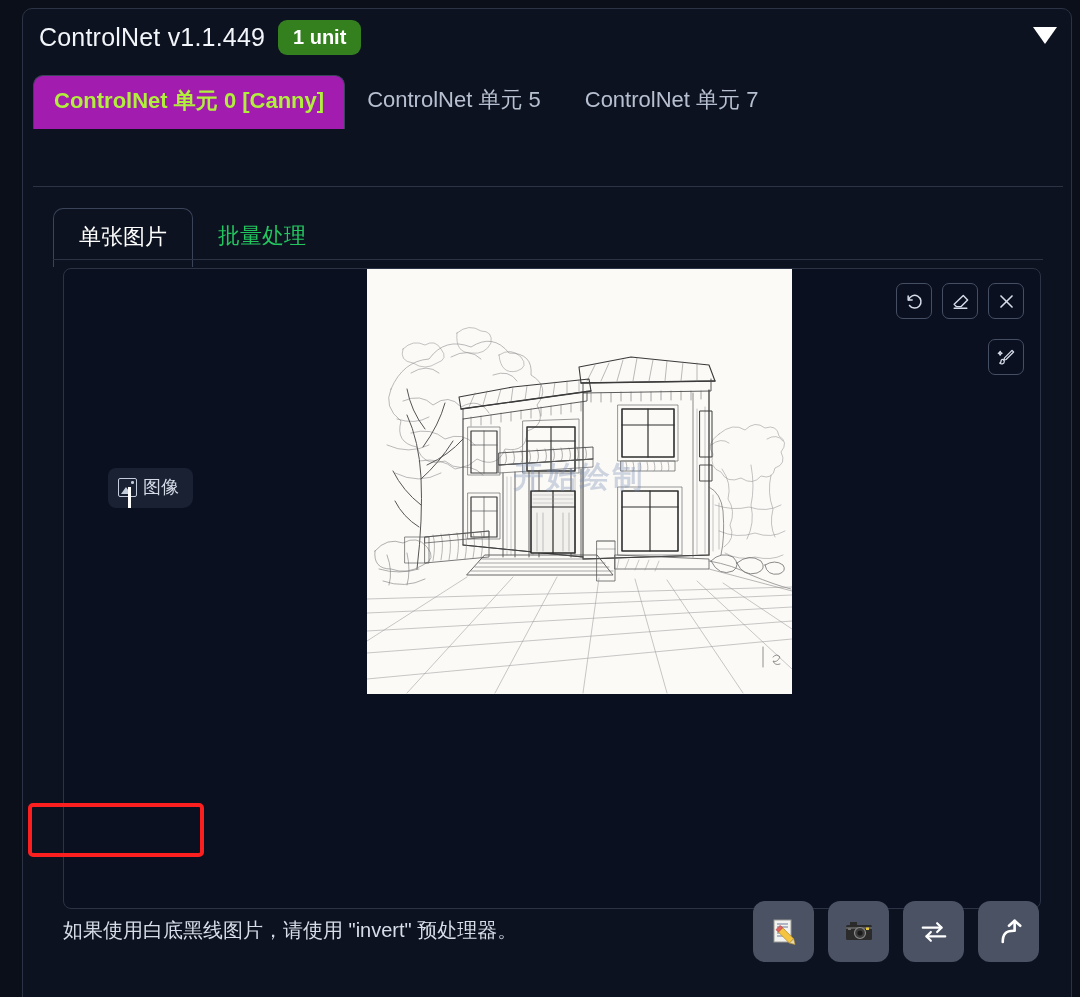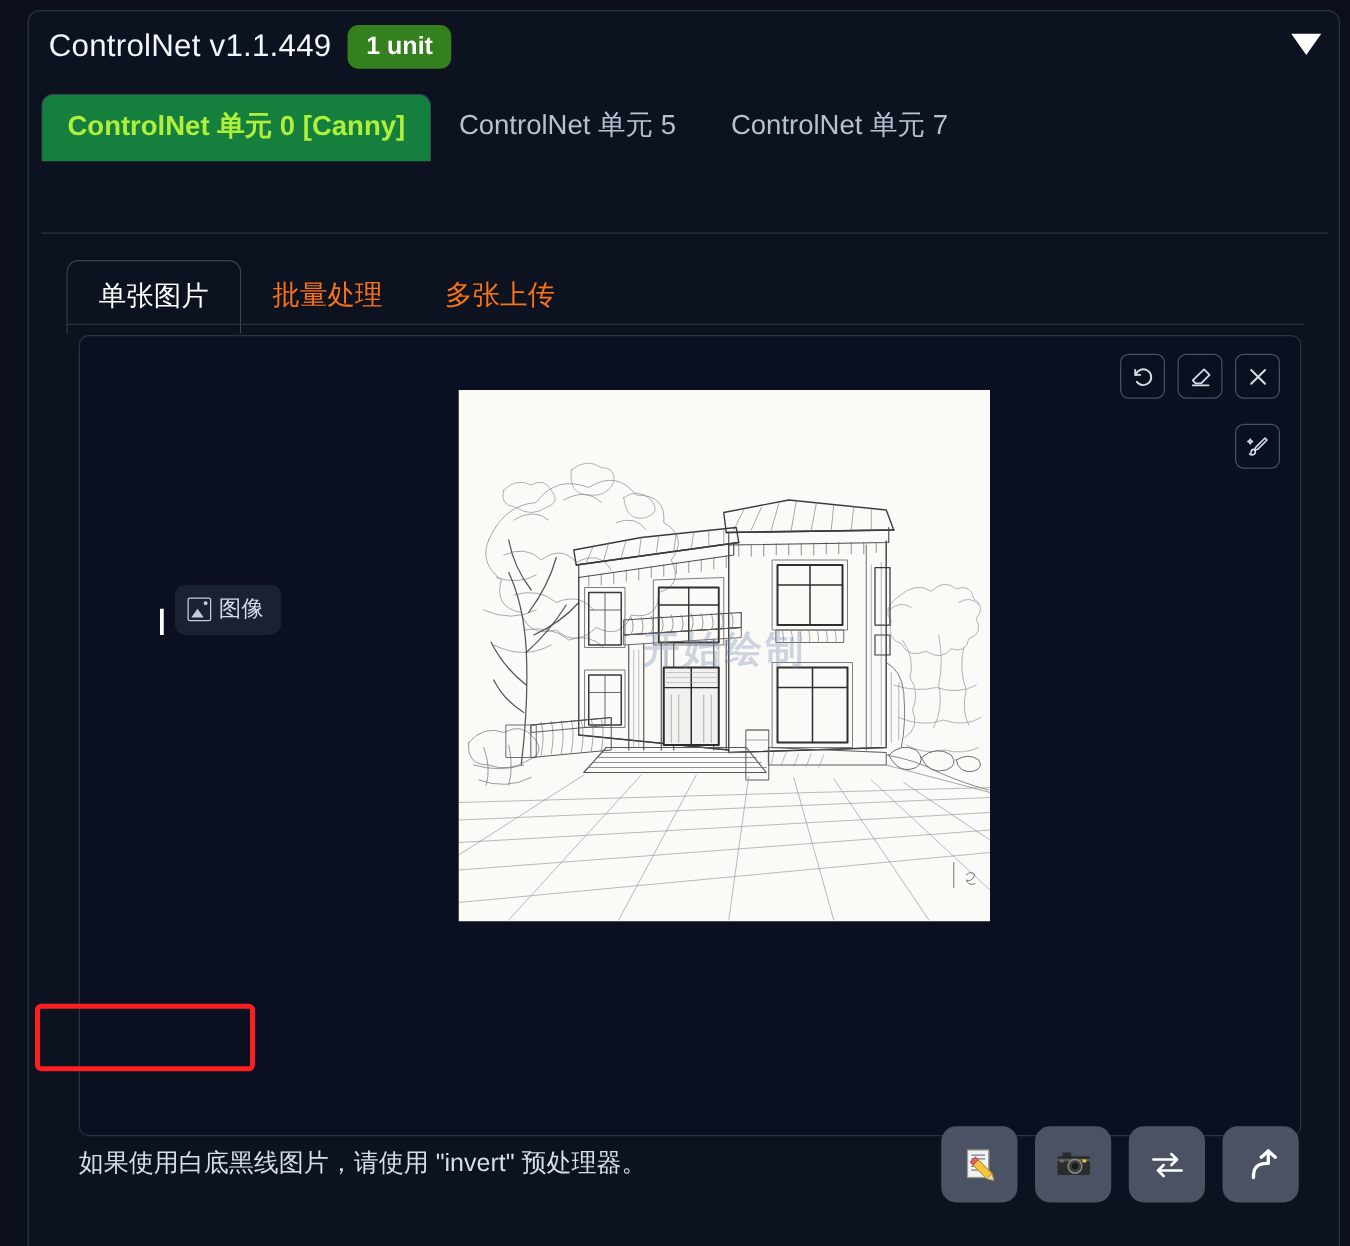--- a/index.html
+++ b/index.html
@@ -99,21 +99,21 @@
     cursor: pointer;
     box-sizing: border-box;
     line-height: 1.2;
   }
   .unit-tab.active {
     color: #b0f03c;
     font-weight: bold;
     border: 1px solid #3a4459;
     border-bottom: none;
     border-radius: 10px 10px 0 0;
-    background: #15803d;
+    background: #a21caf;
     padding: 12px 20px 15px 20px;
   }
 
   
   .unit-body {
     position: absolute;
     left: 10px;
     top: 177px;
     width: 1030px;
     height: 820px;
@@ -124,21 +124,21 @@
   
   .src-tabs {
     position: absolute;
     left: 20px;
     top: 21px;
     display: flex;
     align-items: flex-start;
   }
   .src-tab {
     font-size: 22px;
-    color: #f97316;
+    color: #22c55e;
     padding: 13px 25px 15px 25px;
     white-space: nowrap;
     cursor: pointer;
     box-sizing: border-box;
   }
   .src-tab.active {
     color: #ffffff;
     border: 1px solid #3a4459;
     border-bottom: none;
     border-radius: 10px 10px 0 0;
@@ -173,21 +173,20 @@
     background: #1a2133;
     border-radius: 8px 8px 10px 8px;
     padding: 7px 14px 9px 10px;
     display: flex;
     align-items: center;
     gap: 6px;
     font-size: 18px;
     color: #d4dae6;
     cursor: pointer;
     z-index: 5;
-    margin-left: 32px;
   }
   .img-label-btn .ico {
     width: 17px; height: 17px;
     border: 1.6px solid #c3ccda;
     border-radius: 2px;
     position: relative;
     display: inline-block;
   }
   .img-label-btn .ico::before {
     content: "";
@@ -218,21 +217,20 @@
 
   
   .sketch-wrap {
     position: absolute;
     left: 303px;
     top: 0px;
     width: 425px;
     height: 425px;
     background: #fbfaf7;
     overflow: hidden;
-    margin-top: 43px;
   }
   .sketch-wrap svg { display: block; }
 
   .wm {
     position: absolute;
     left: 50%;
     top: 49%;
     transform: translate(-50%,-50%);
     font-size: 30px;
     color: rgba(120,140,180,0.35);
@@ -335,21 +333,20 @@
         <div class="unit-tab">ControlNet 单元 5</div>
         <div class="unit-tab">ControlNet 单元 7</div>
       </div>
     </div>
 
     <div class="unit-body">
 
       <div class="src-tabs">
         <div class="src-tab active">单张图片</div>
         <div class="src-tab">批量处理</div>
-        <div class="src-tab">多张上传</div>
       </div>
       <div class="src-underline"></div>
 
       <div class="img-panel">
 
         <div class="sketch-wrap">
           <svg width="425" height="425" viewBox="0 0 425 425" xmlns="http://www.w3.org/2000/svg">
             <rect width="425" height="425" fill="#fbfaf7"></rect>
             <g stroke="#4a4a4a" fill="none" stroke-width="0.9" stroke-linecap="round" stroke-linejoin="round">
 

